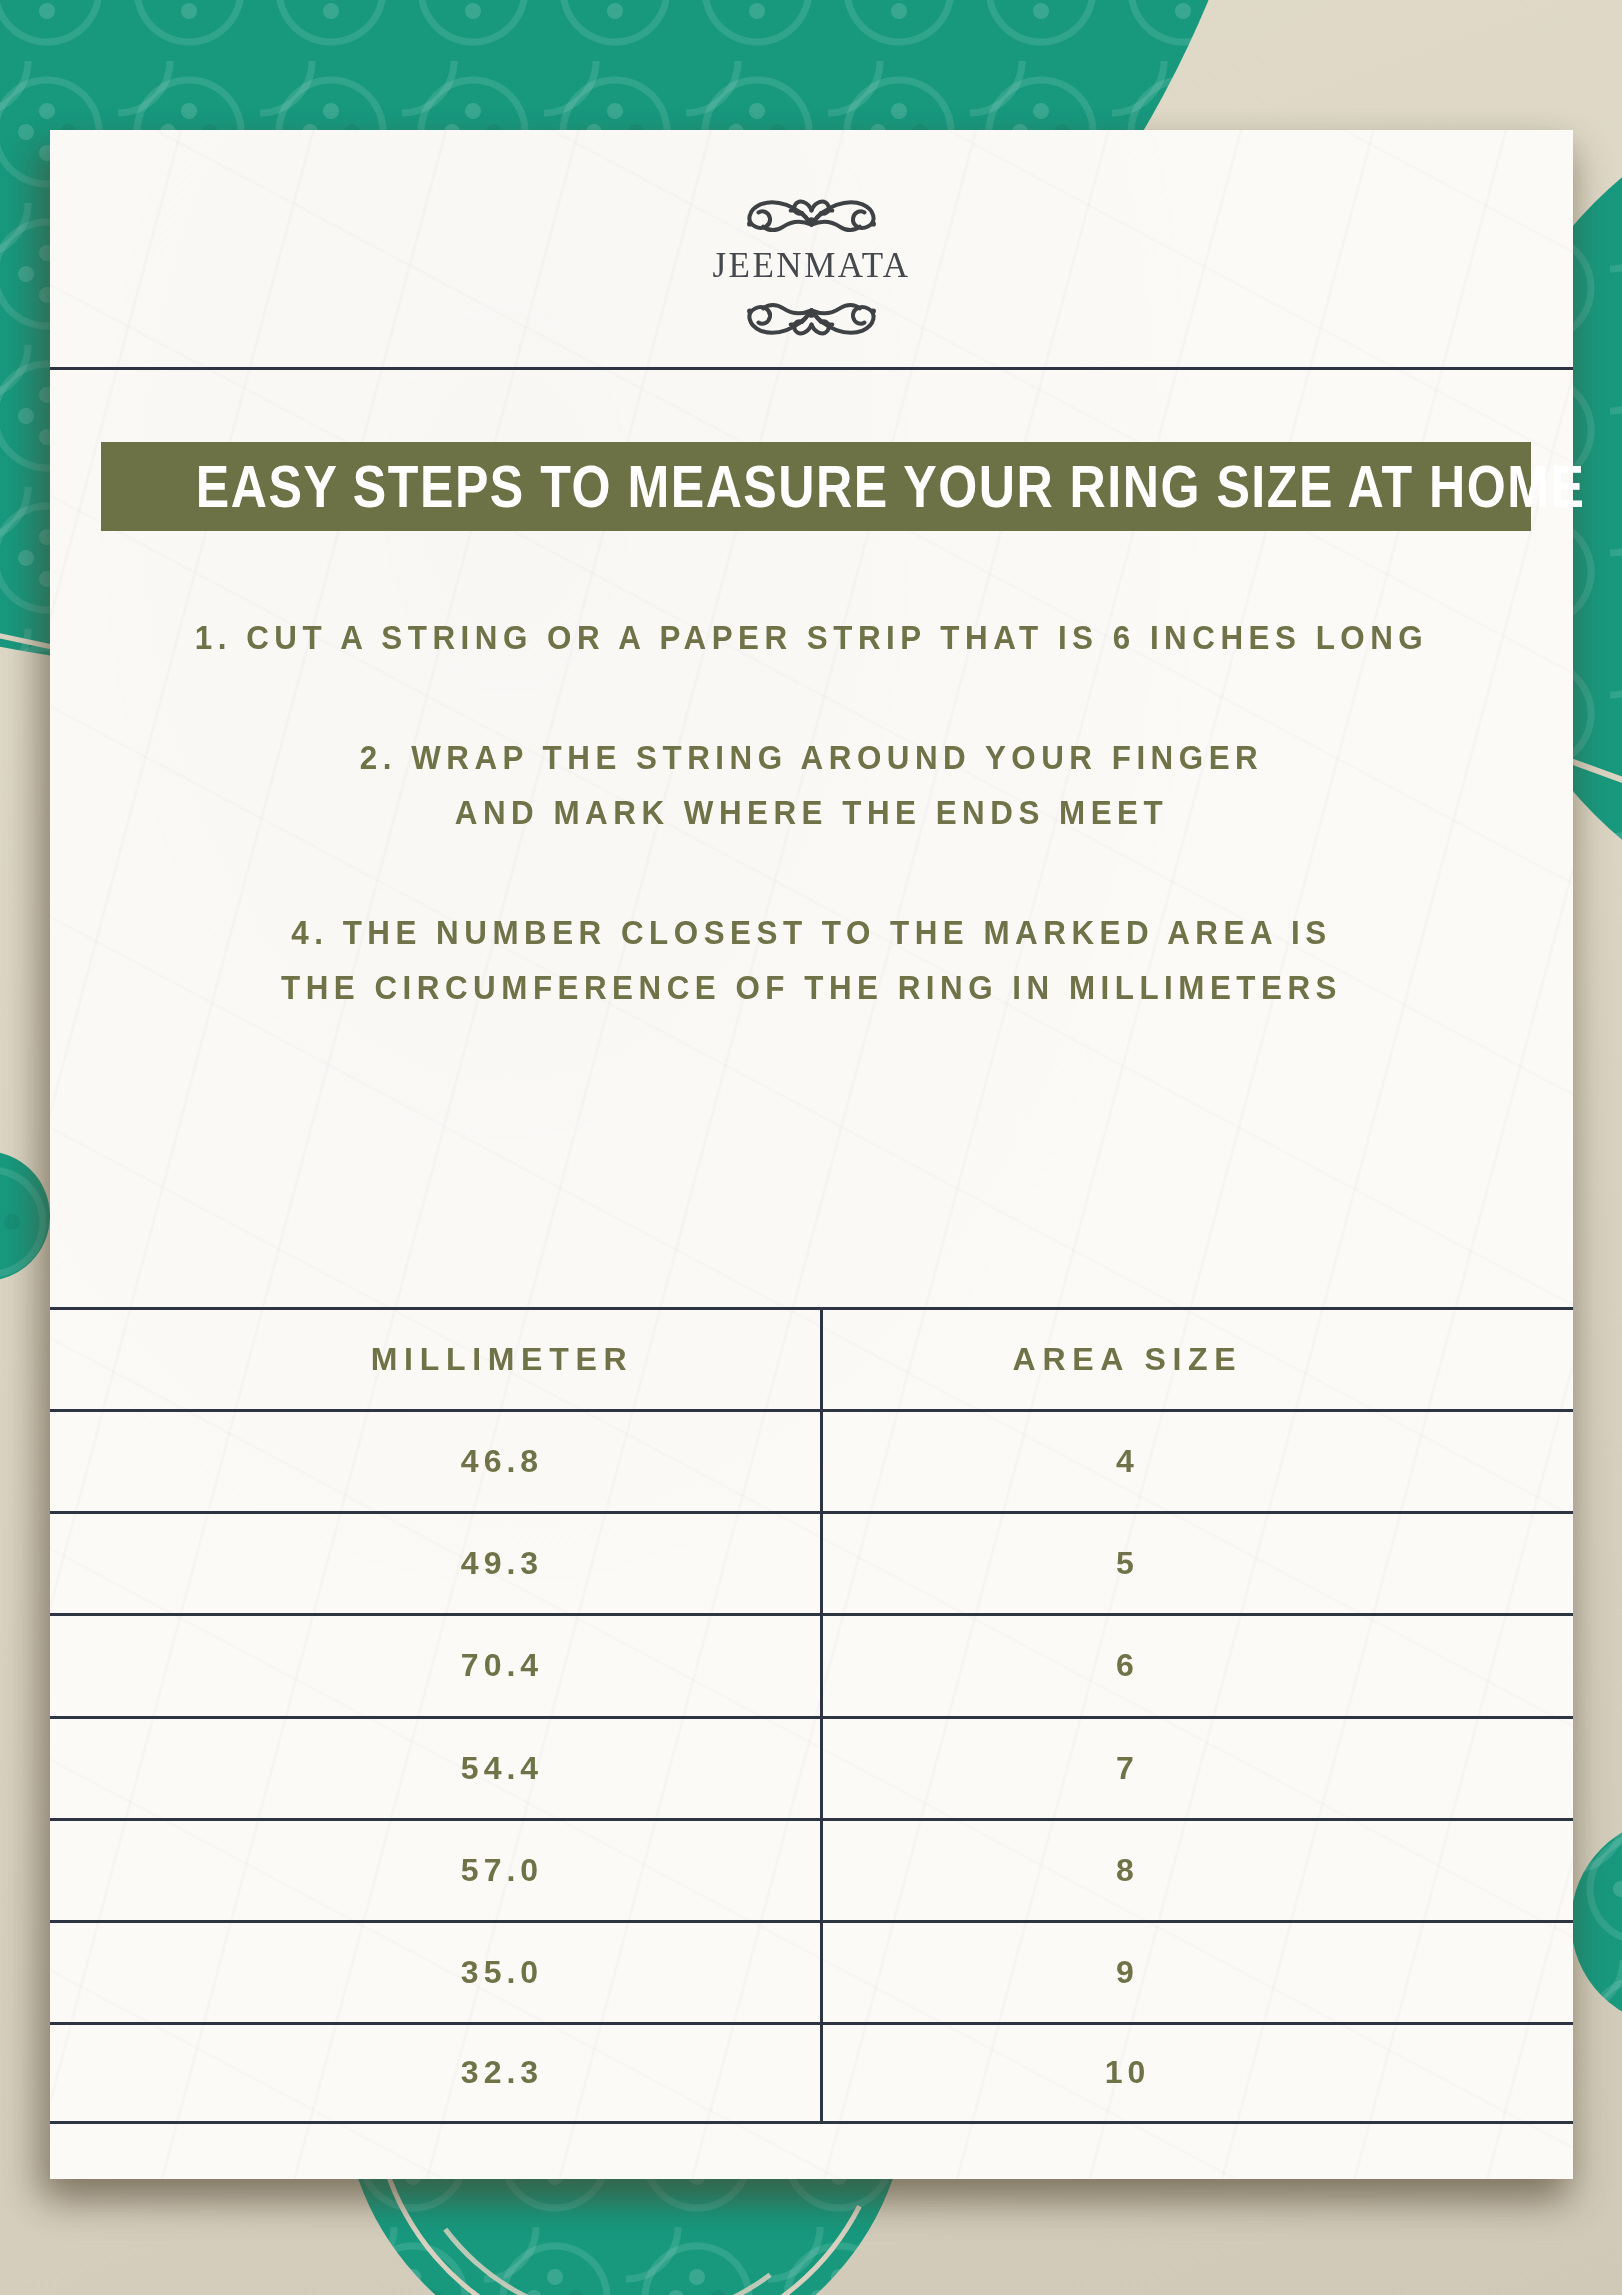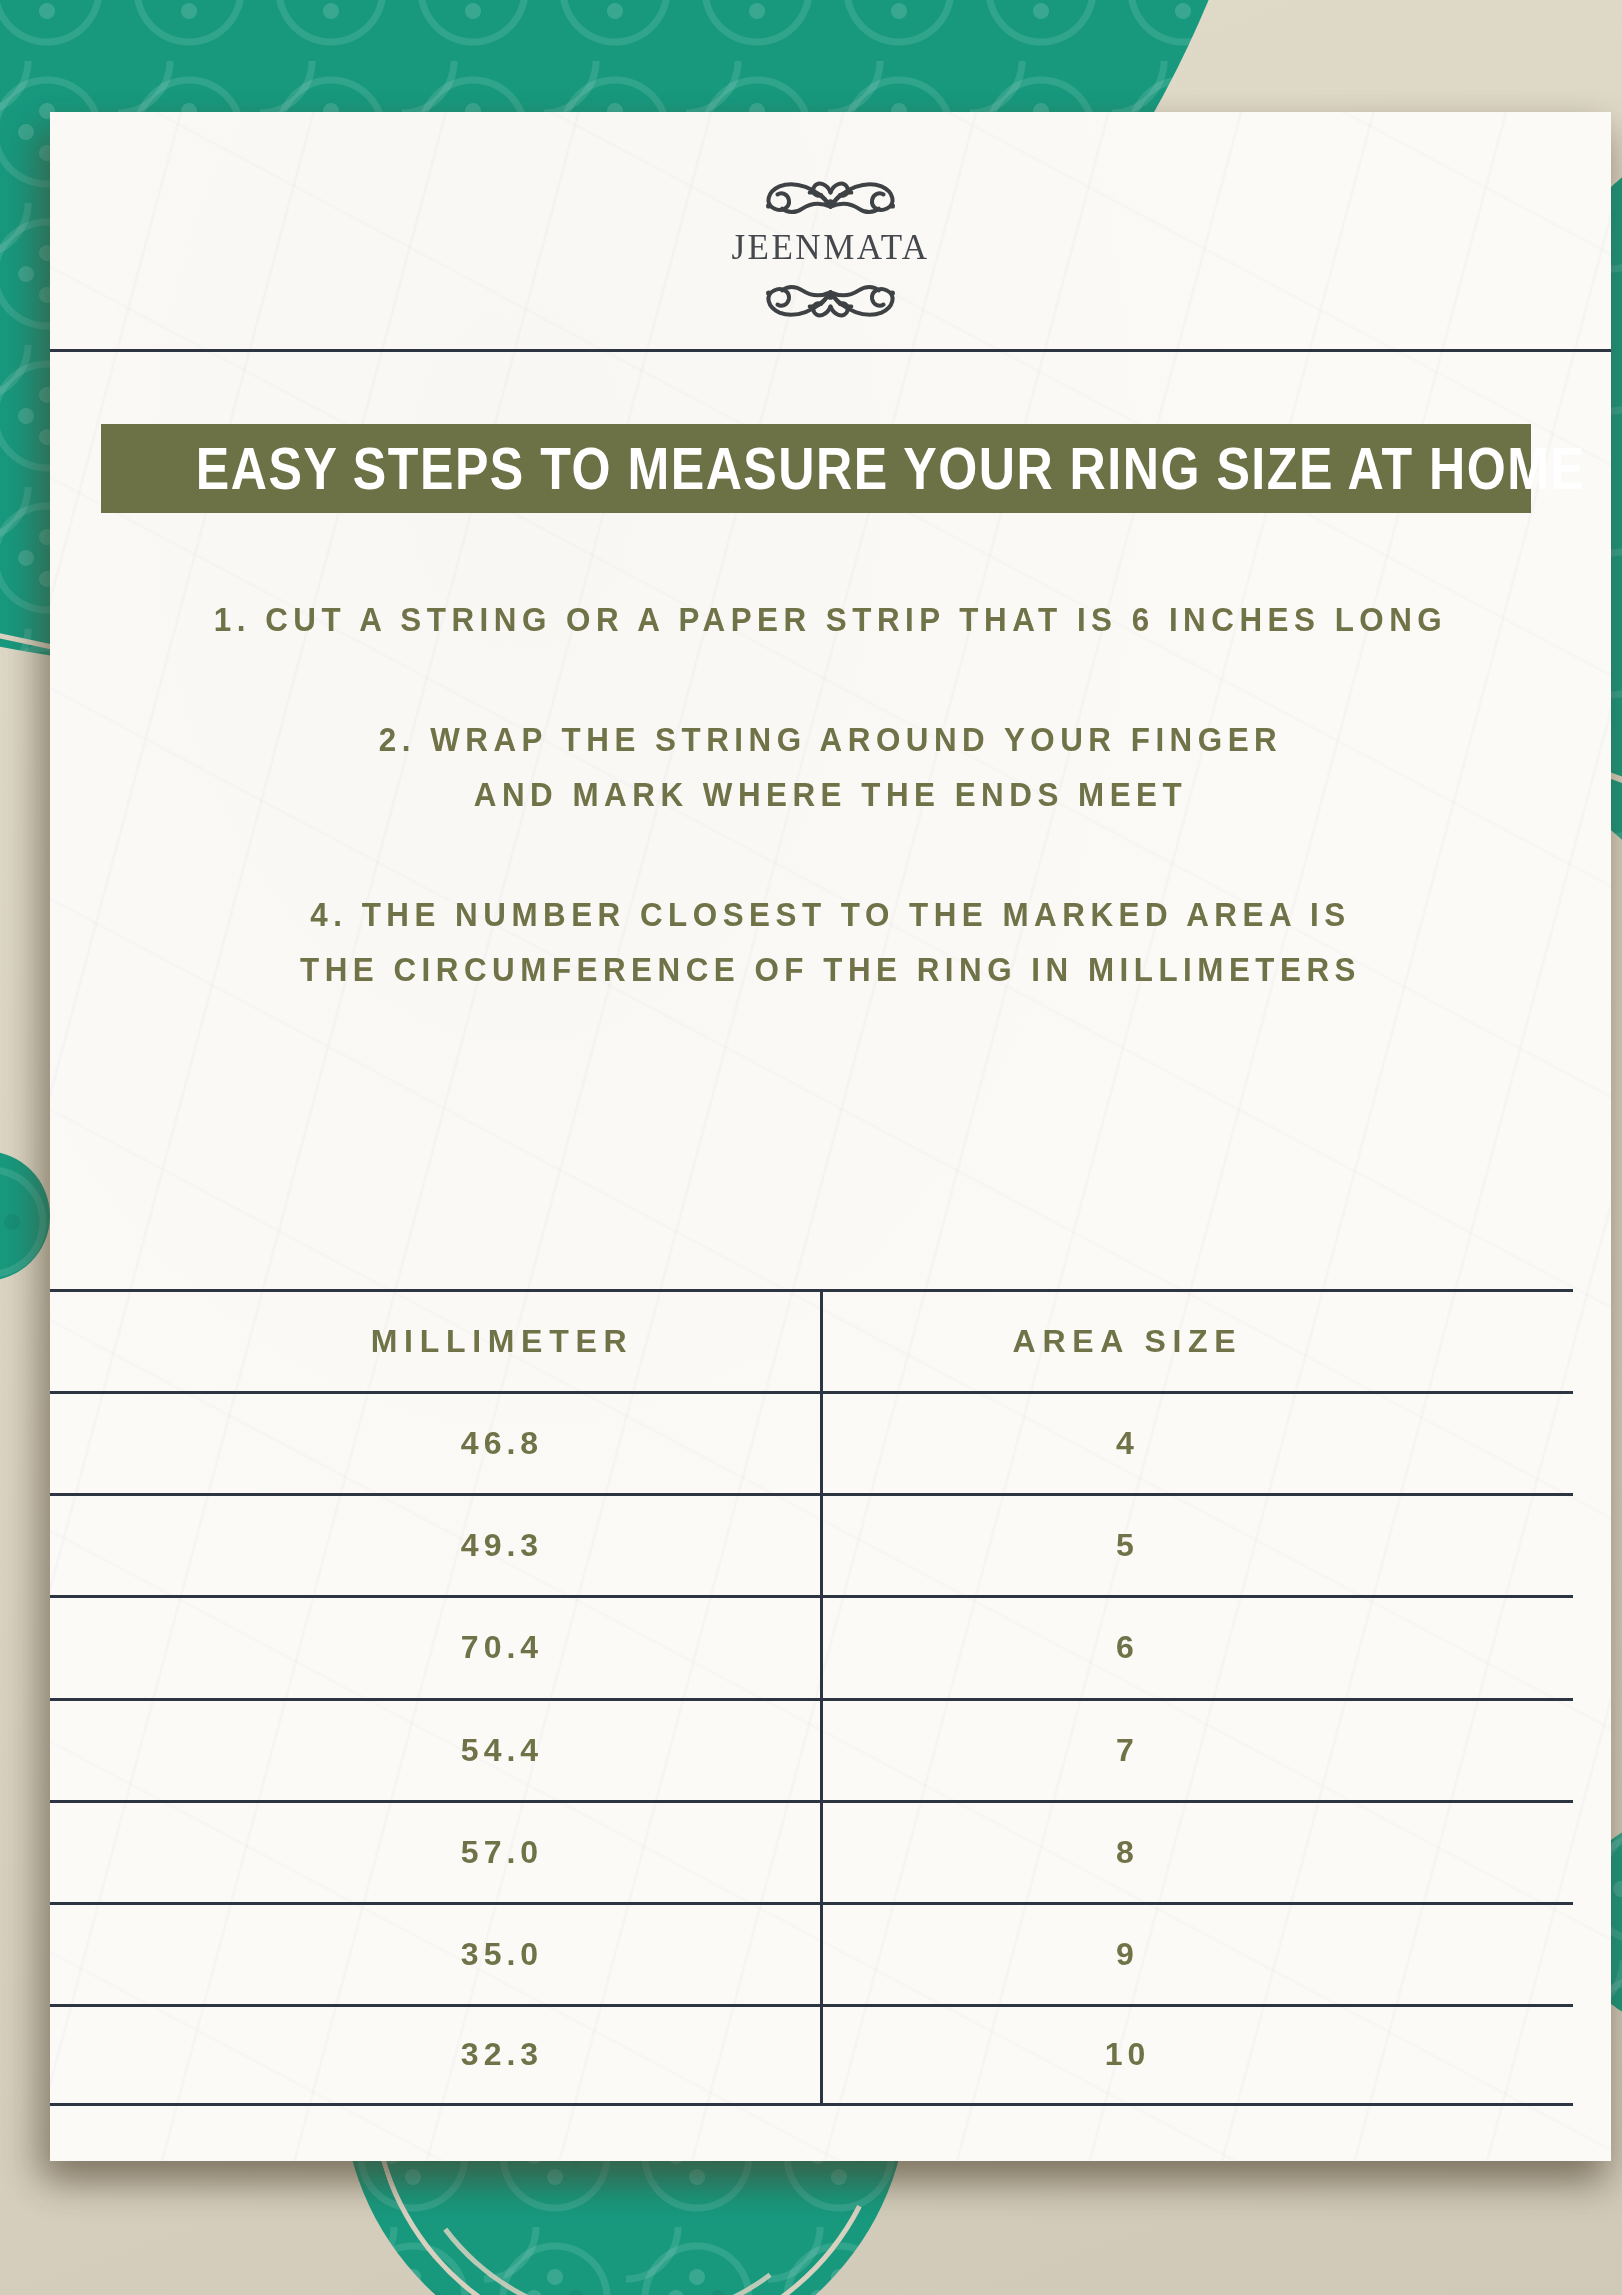--- a/index.html
+++ b/index.html
@@ -29,28 +29,27 @@
   .shape-bottom-blob{left:342px;top:1801px;width:567px;height:567px;}
   
   .stroke{position:absolute;background:#dbd4c2;border-radius:3.3px;z-index:2;}
   .stroke-left{left:-16.7px;top:640px;width:96px;height:5px;transform:rotate(12deg);}
   .stroke-right{left:1558px;top:774px;width:113px;height:5.8px;transform:rotate(20deg);}
   .arc{position:absolute;border:5px solid transparent;border-radius:50%;z-index:2;}
   .arc-1{left:371px;top:1830px;width:509px;height:509px;border-bottom-color:#d8d1bf;border-left-color:#d8d1bf;transform:rotate(-18deg);}
   .arc-2{left:396px;top:1855px;width:459px;height:459px;border-bottom-color:rgba(216,209,191,.85);transform:rotate(8deg);}
   
   .card{
-    position:absolute;left:50px;top:112px;width:1523px;height:2049px;z-index:5;
+    position:absolute;left:50px;top:130px;width:1523px;height:2049px;z-index:5;
     background:
       radial-gradient(ellipse at 30% 18%, rgba(0,0,0,.012), rgba(0,0,0,0) 55%),
       repeating-linear-gradient(105deg, rgba(110,110,125,0) 0 125px, rgba(110,110,125,.03) 125px 128px),
       repeating-linear-gradient(28deg,  rgba(110,110,125,0) 0 183px, rgba(110,110,125,.022) 183px 186px),
       #fbfaf7;
     box-shadow:0 20px 35px rgba(75,65,45,.45), -16.7px 18.3px 32px rgba(75,65,45,.3);
-    padding-left:38px;
   }
   
   .logo{position:absolute;left:0;top:63px;width:100%;text-align:center;}
   .flourish{display:block;margin:0 auto;width:177px;height:47px;}
   .flourish.bottom{transform:scaleY(-1);}
   .logo-text{
     height:47px;line-height:42px;margin:5px 0 3.3px 0;
     font-family:"Liberation Serif",serif;font-size:35px;letter-spacing:2.5px;
     color:#45484c;
   }

